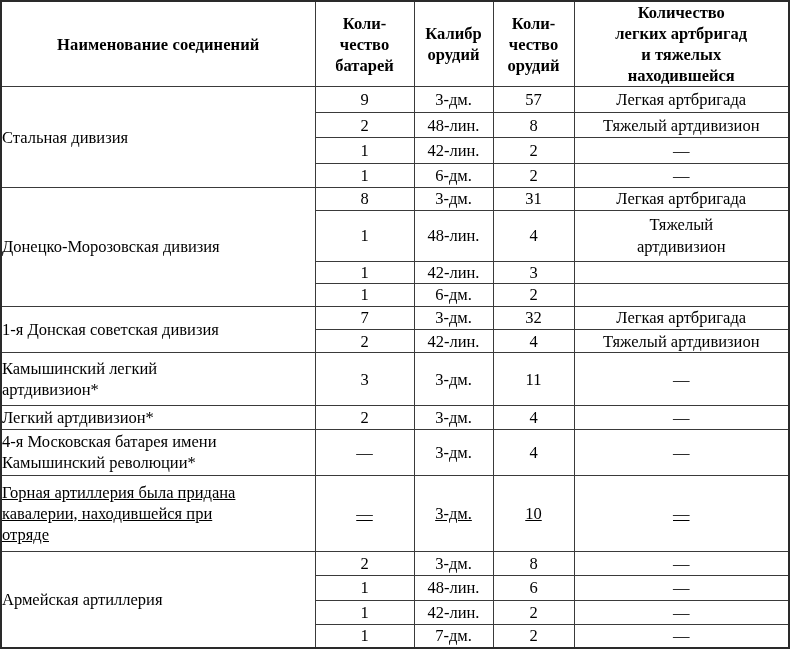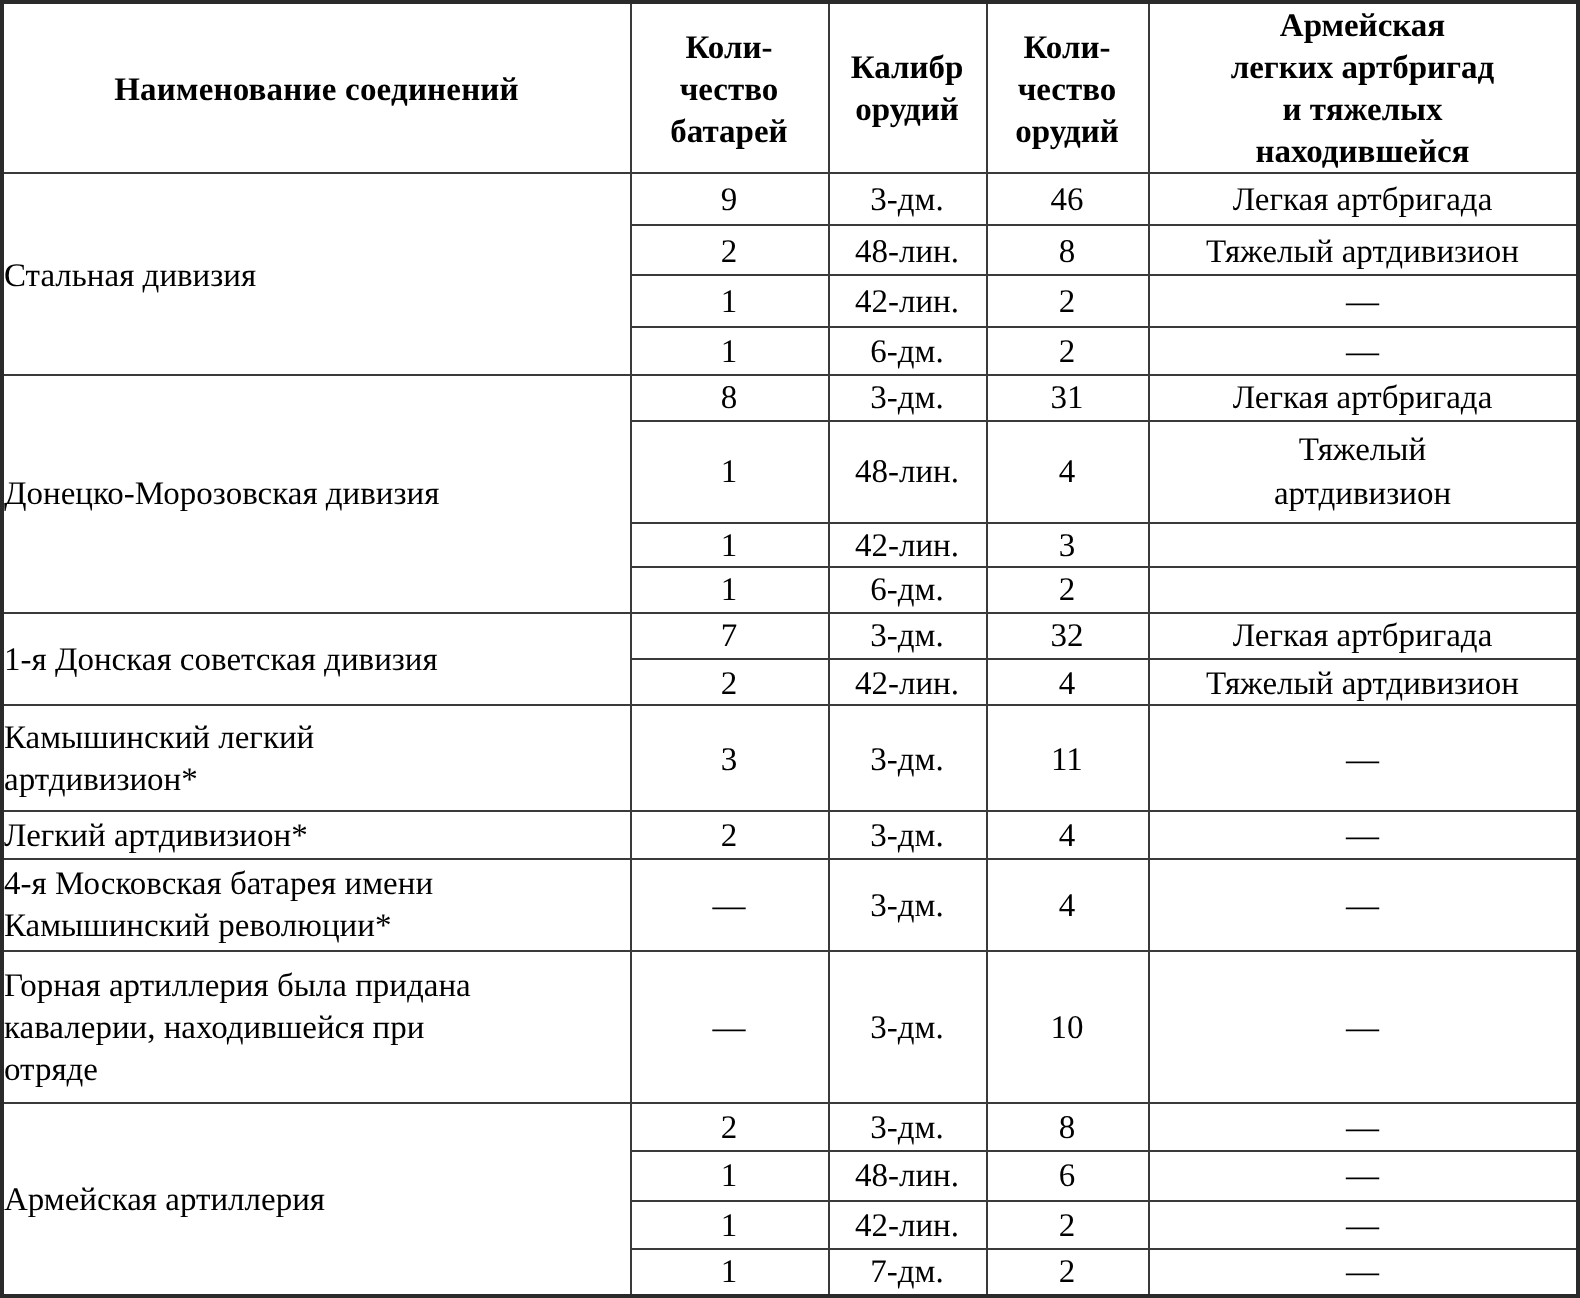--- a/index.html
+++ b/index.html
@@ -99,33 +99,33 @@
       <th>
         <span class="nbr">Калибр</span><br>
         <span class="nbr">орудий</span>
       </th>
       <th>
         <span class="nbr">Коли-</span><br>
         <span class="nbr">чество</span><br>
         <span class="nbr">орудий</span>
       </th>
       <th>
-        <span class="nbr">Армейская</span><br>
+        <span class="nbr">Количество</span><br>
         <span class="nbr">легких артбригад</span><br>
         <span class="nbr">и тяжелых</span><br>
         <span class="nbr">находившейся</span>
       </th>
     </tr>
   </thead>
   <tbody id="table-body">
       <tr style="height: 25px;">
         <td class="name-cell" rowspan="4">Стальная дивизия</td>
         <td class="num-cell">9</td>
         <td class="cal-cell">3-дм.</td>
-        <td class="num-cell">46</td>
+        <td class="num-cell">57</td>
         <td class="brig-cell">Легкая артбригада</td>
       </tr>
       <tr style="height: 25px;">
         <td class="num-cell">2</td>
         <td class="cal-cell">48-лин.</td>
         <td class="num-cell">8</td>
         <td class="brig-cell">Тяжелый артдивизион</td>
       </tr>
       <tr style="height: 25px;">
         <td class="num-cell">1</td>
@@ -191,21 +191,21 @@
         <td class="num-cell">4</td>
         <td class="brig-cell">—</td>
       </tr>
       <tr style="height: 46px;">
         <td class="name-cell" rowspan="1"><span>4-я Московская батарея имени</span><br><span>Камышинский революции*</span></td>
         <td class="num-cell">—</td>
         <td class="cal-cell">3-дм.</td>
         <td class="num-cell">4</td>
         <td class="brig-cell">—</td>
       </tr>
-      <tr style="height: 74px;">
+      <tr style="height: 74px; text-decoration: underline;">
         <td class="name-cell" rowspan="1"><span>Горная артиллерия была придана</span><br><span>кавалерии, находившейся при</span><br><span>отряде</span></td>
         <td class="num-cell">—</td>
         <td class="cal-cell">3-дм.</td>
         <td class="num-cell">10</td>
         <td class="brig-cell">—</td>
       </tr>
       <tr style="height: 24px;">
         <td class="name-cell" rowspan="4">Армейская артиллерия</td>
         <td class="num-cell">2</td>
         <td class="cal-cell">3-дм.</td>

